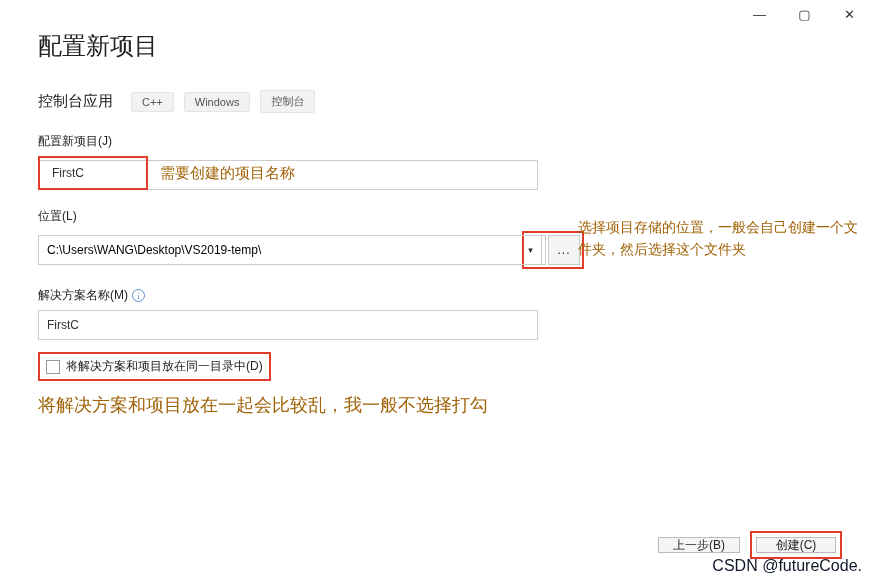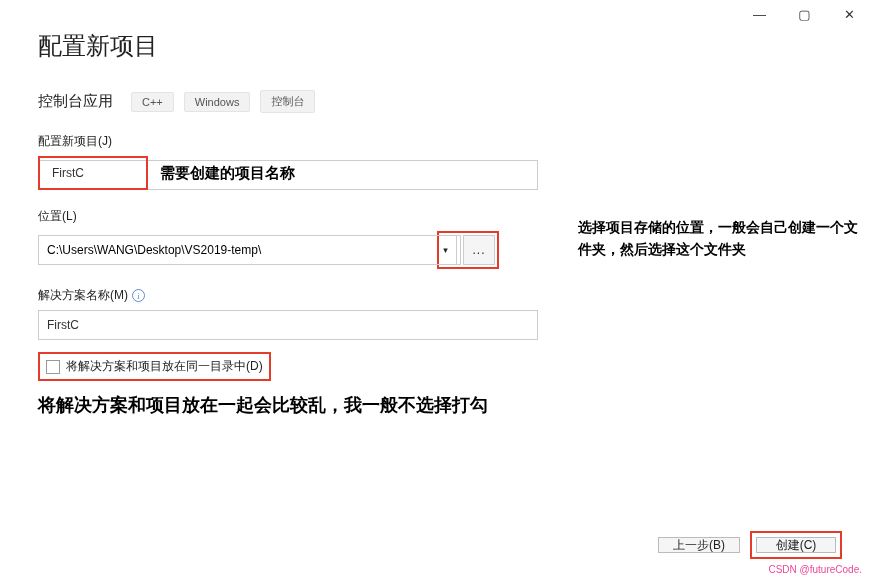--- a/index.html
+++ b/index.html
@@ -68,27 +68,26 @@
       height: 30px;
       border: 1px solid #ccc;
       padding: 0 8px;
       font-size: 12px;
       color: #333;
       outline: none;
     }
     .row-project-name { margin-bottom: 18px; display: flex; align-items: center; gap: 12px; }
     .red-box-wrap { border: 2px solid #e43b2a; padding: 3px 4px; display: inline-flex; align-items: center; }
     .ann-red {
-      color: #000000;
+      color: #a16207;
       font-size: 15px;
-      font-weight: bold;
     }
     .row-location { margin-bottom: 18px; }
     .loc-row { display: flex; align-items: center; gap: 6px; }
-    .loc-input { width: 423px; height: 30px; border: 1px solid #ccc; padding: 0 8px; font-size: 12px; }
+    .loc-input { width: 508px; height: 30px; border: 1px solid #ccc; padding: 0 8px; font-size: 12px; }
     .loc-dd {
       width: 22px; height: 30px; border: 1px solid #ccc; border-left: none;
       display: flex; align-items: center; justify-content: center;
       font-size: 9px;
       margin-left: -6px;
     }
     .loc-browse {
       width: 32px; height: 30px; border: 1px solid #ccc; background: #f5f5f5;
       display: flex; align-items: center; justify-content: center;
       font-size: 12px; letter-spacing: 1px;
@@ -130,22 +129,22 @@
       align-items: center;
       justify-content: center;
       padding: 0 14px;
       cursor: pointer;
     }
     .btn-create-wrap { border: 2px solid #e43b2a; padding: 4px; }
     .watermark {
       position: absolute;
       bottom: 4px;
       right: 10px;
-      color: #ec4899;
-      font-size: 10px;
+      color: #0f172a;
+      font-size: 16px;
     }
     .loc-controls-wrap { border: 2px solid #e43b2a; padding: 2px; display: inline-flex; gap:6px; align-items:center;}
   </style>
 </head>
 <body>
 
 <div class="titlebar">
   <div class="titlebar-btn">—</div>
   <div class="titlebar-btn">▢</div>
   <div class="titlebar-btn">✕</div>

